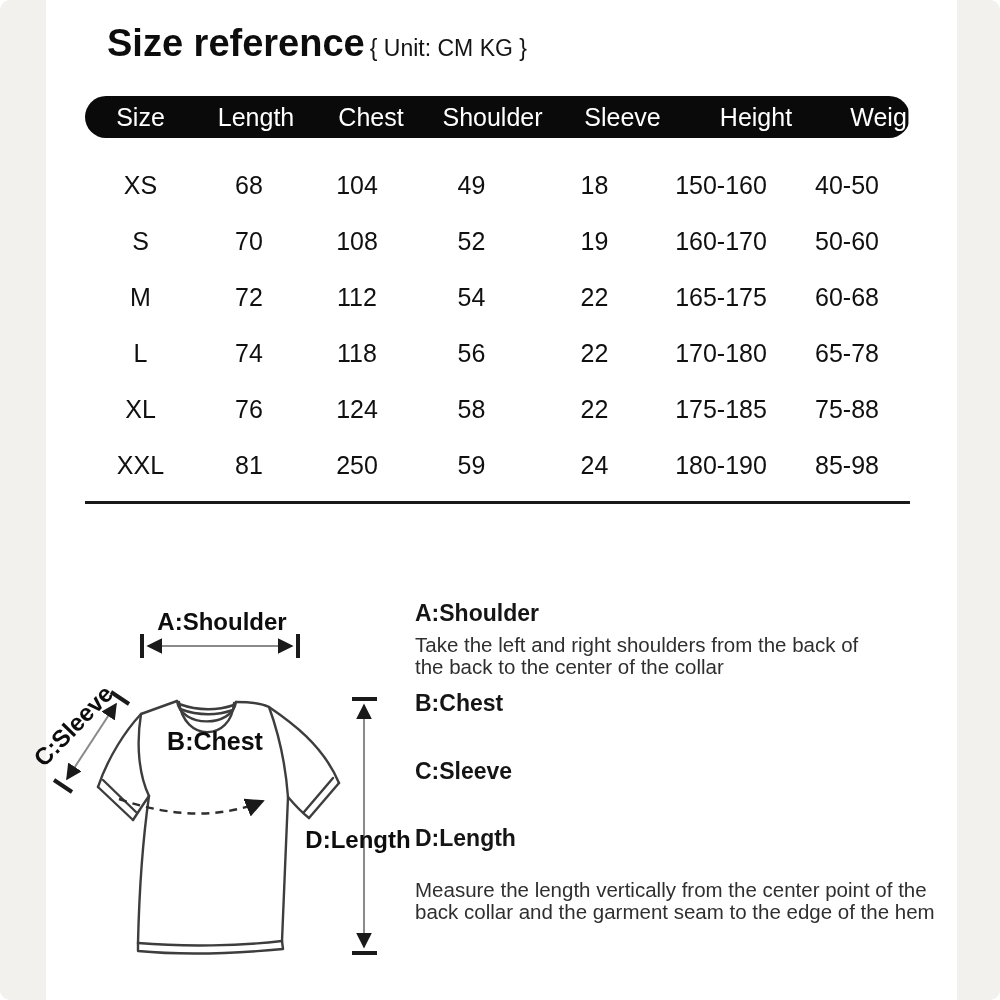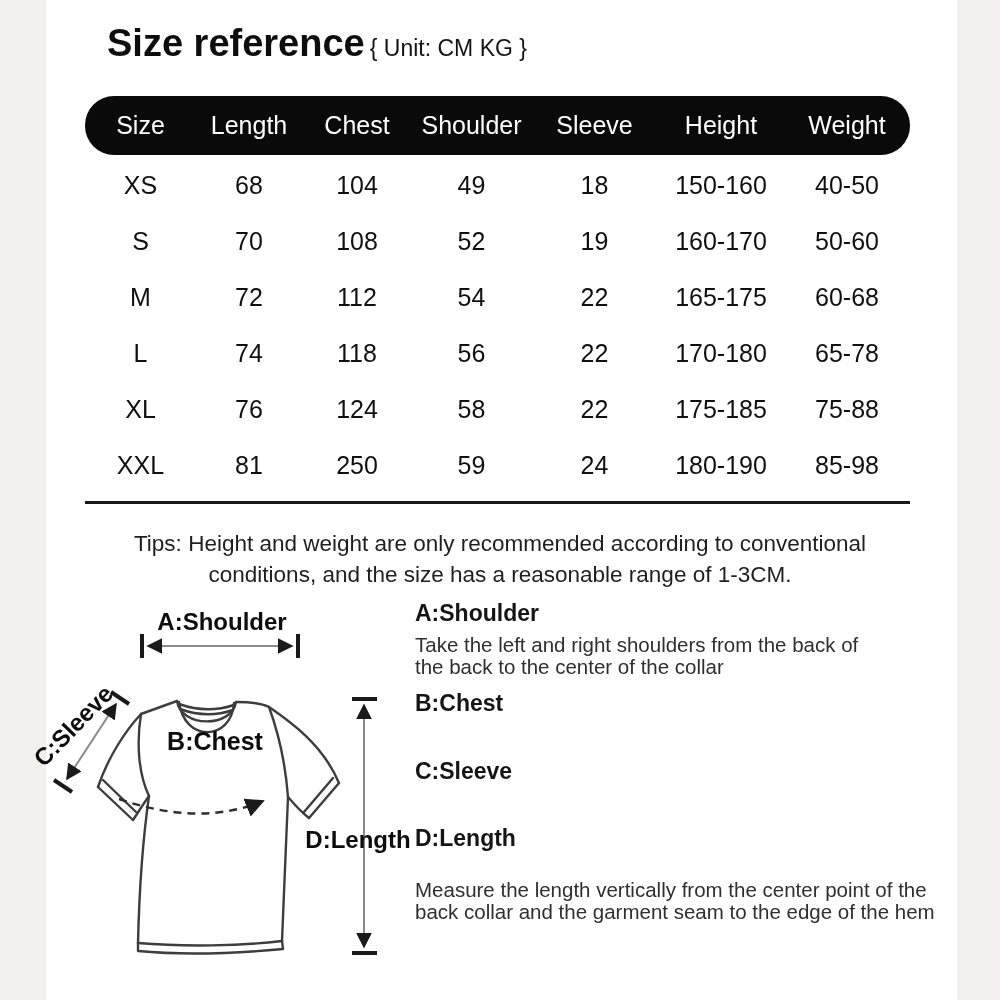--- a/index.html
+++ b/index.html
@@ -1,33 +1,33 @@
 <!DOCTYPE html>
 <html><head>
 <meta charset="utf-8">
 <style>
   html,body{margin:0;padding:0;}
   .page{
     position:relative;width:1000px;height:1000px;background:#ffffff;
-    font-family:"Liberation Sans","DejaVu Sans",sans-serif;overflow:hidden;
+    font-family:"Liberation Sans","DejaVu Sans",sans-serif;overflow:hidden;border-radius:10px;
   }
   .strip{position:absolute;top:0;height:1000px;background:#f2f1ee;}
   .strip.left{left:0;width:46px;}
   .strip.right{left:957px;width:43px;}
 
   
   .title-row{position:absolute;left:107px;top:22px;display:flex;align-items:baseline;}
   .title-row h1{margin:0;font-size:38px;font-weight:700;color:#0d0d0d;letter-spacing:0;}
   .title-row .unit{margin-left:5px;font-size:23px;color:#141414;font-weight:400;}
 
   
   .grid7{display:grid;grid-template-columns:111px 106px 110px 119px 127px 126px 126px;}
   .thead{
-    position:absolute;left:85px;top:96px;width:825px;height:59px;
-    background:#0a0a0a;border-radius:29px;align-items:center;
+    position:absolute;left:85px;top:96px;width:825px;height:42px;
+    background:#0a0a0a;border-radius:29px;align-items:center;gap:7px;
   }
   .thead span{text-align:center;color:#ffffff;font-size:25px;font-weight:400;}
   .tbody{position:absolute;left:85px;top:157px;width:825px;}
   .trow{height:56px;align-items:center;}
   .trow span{text-align:center;font-size:25px;color:#101010;}
   .divider{position:absolute;left:85px;top:501px;width:825px;height:3px;background:#191919;}
 
   
   .tips{position:absolute;left:50px;top:528px;width:900px;text-align:center;
         font-size:22.5px;line-height:31px;color:#1f1f1f;}
@@ -120,24 +120,20 @@
       <span>250</span>
       <span>59</span>
       <span>24</span>
       <span>180-190</span>
       <span>85-98</span>
     </div>
   </div>
 
   <div class="divider"></div>
 
-  <div class="tips">
-    <div>Tips: Height and weight are only recommended according to conventional</div>
-    <div>conditions, and the size has a reasonable range of 1-3CM.</div>
-  </div>
 
   <svg class="diagram" width="430" height="402" viewBox="0 0 430 402">
     <defs>
       <marker id="arr" viewBox="0 0 10 10" refX="9" refY="5" markerWidth="8" markerHeight="8" orient="auto-start-reverse">
         <path d="M0,0 L10,5 L0,10 z" fill="#1a1a1a"></path>
       </marker>
     </defs>
 
     <g fill="none" stroke="#3d3d3d" stroke-width="2.4" stroke-linecap="round" stroke-linejoin="round">
 

